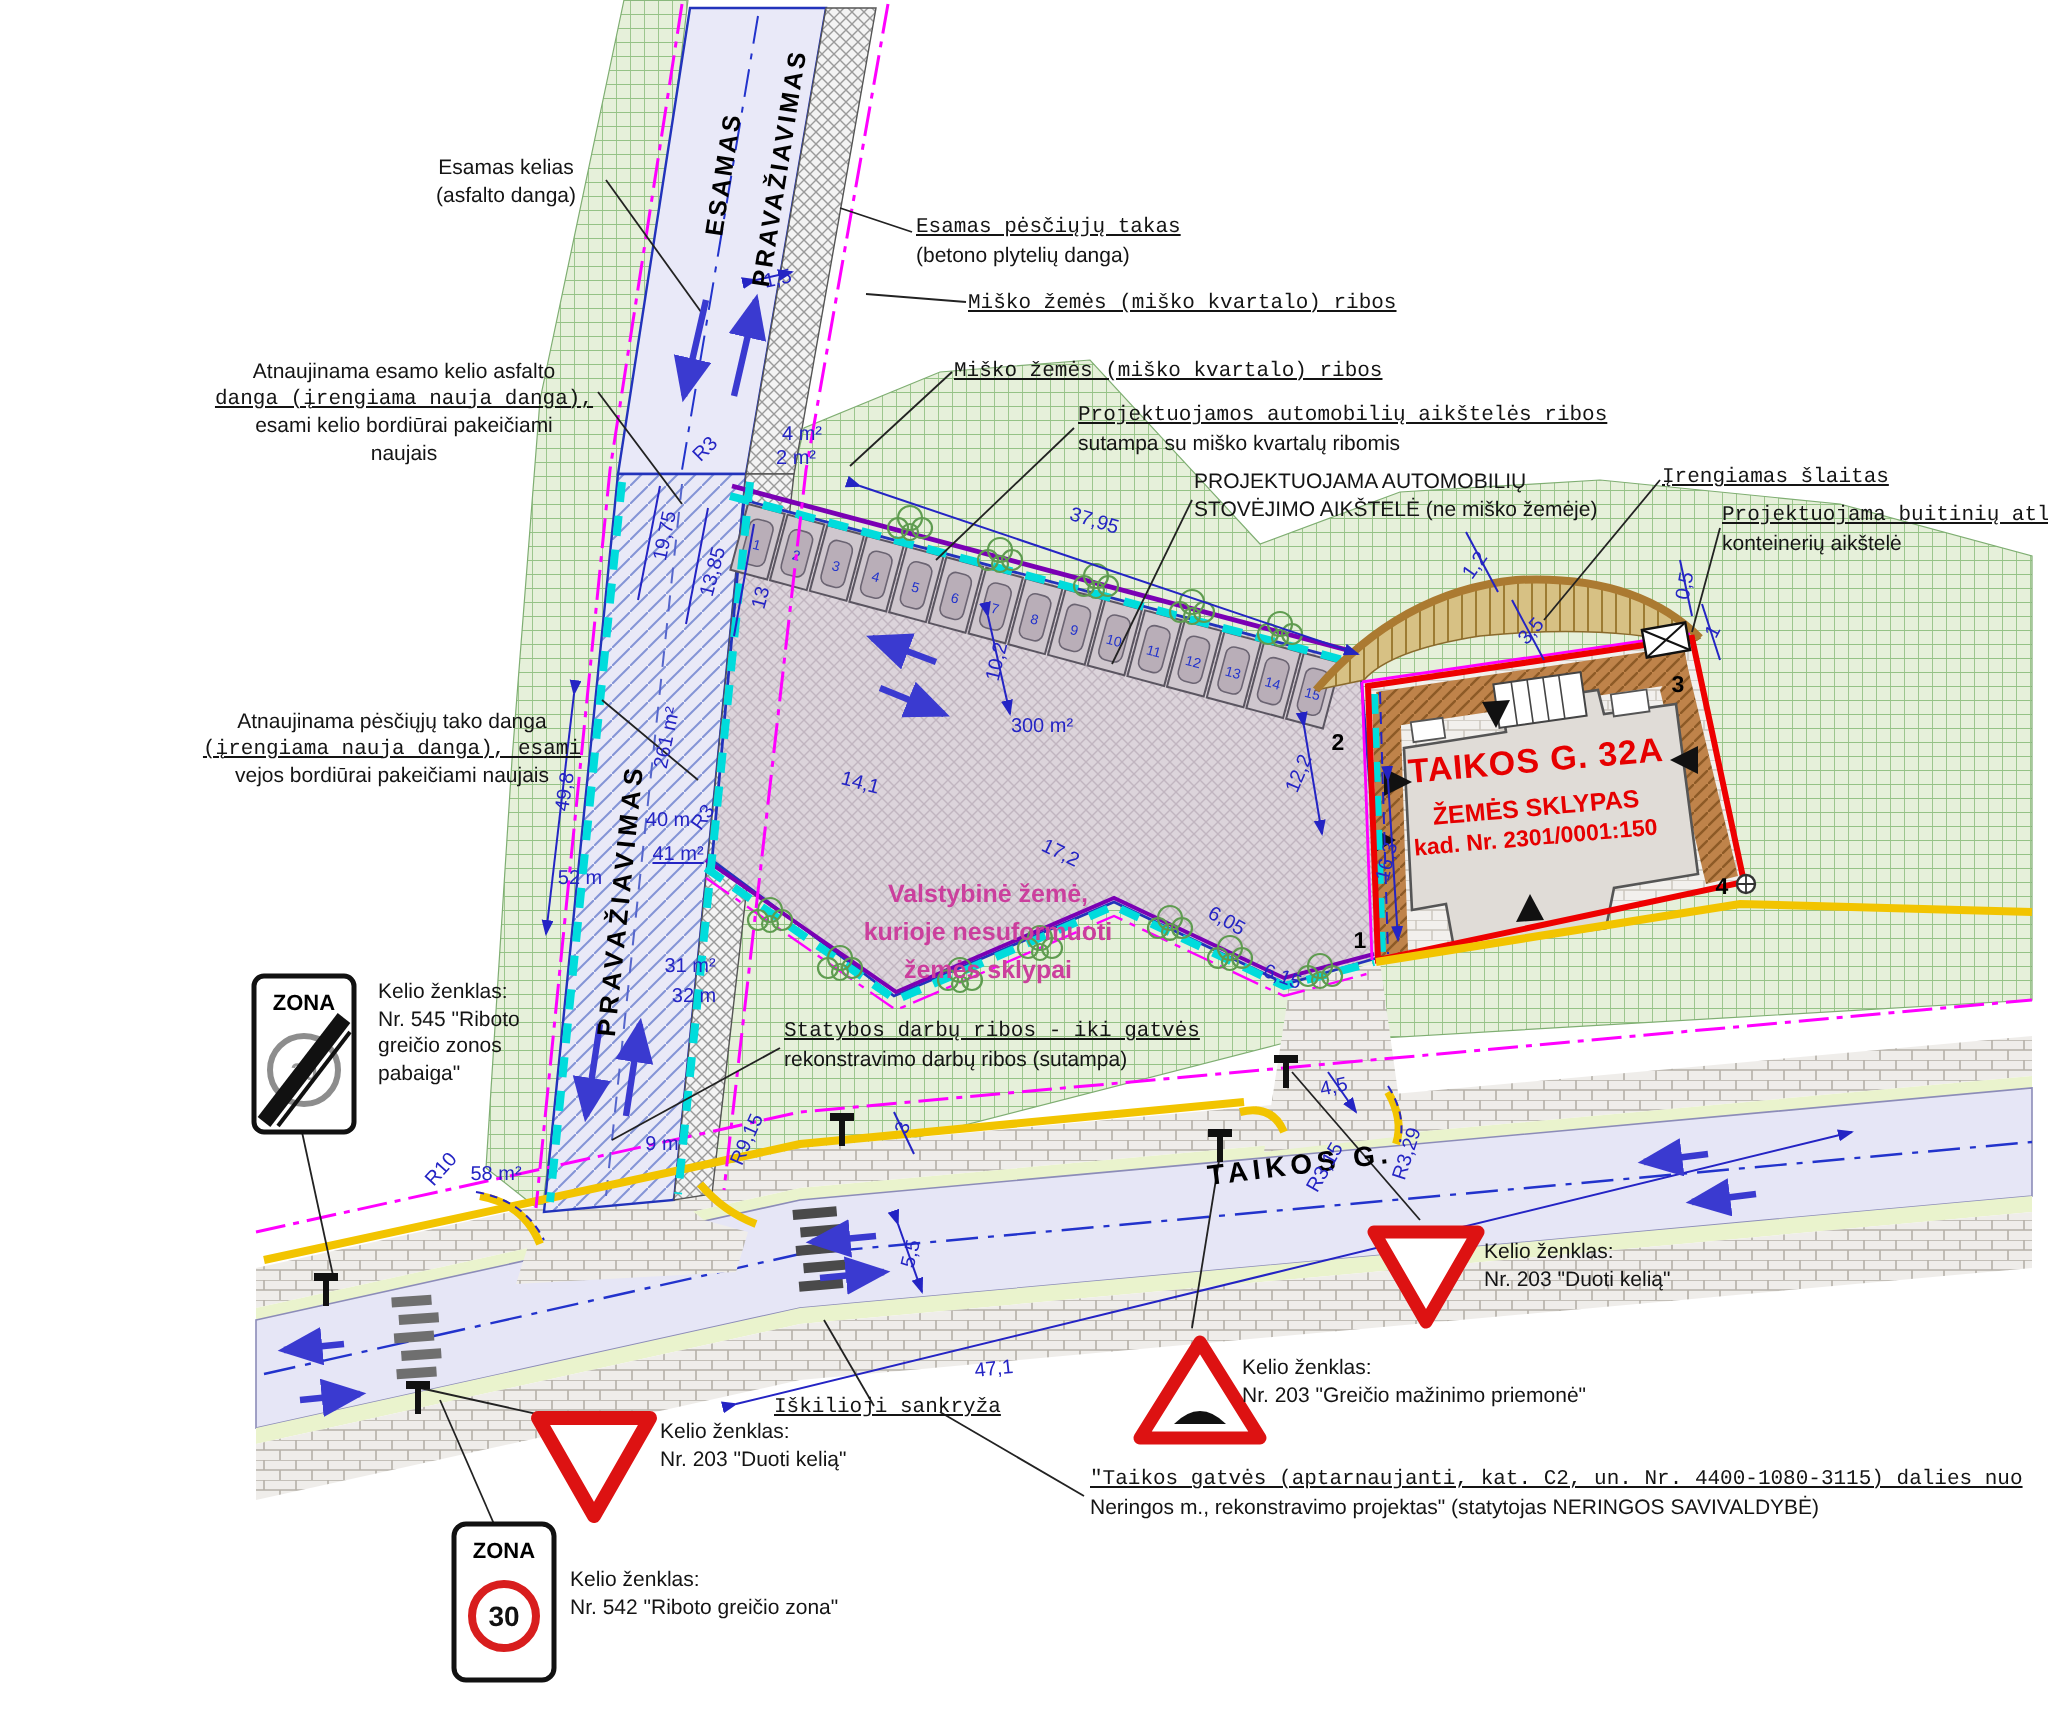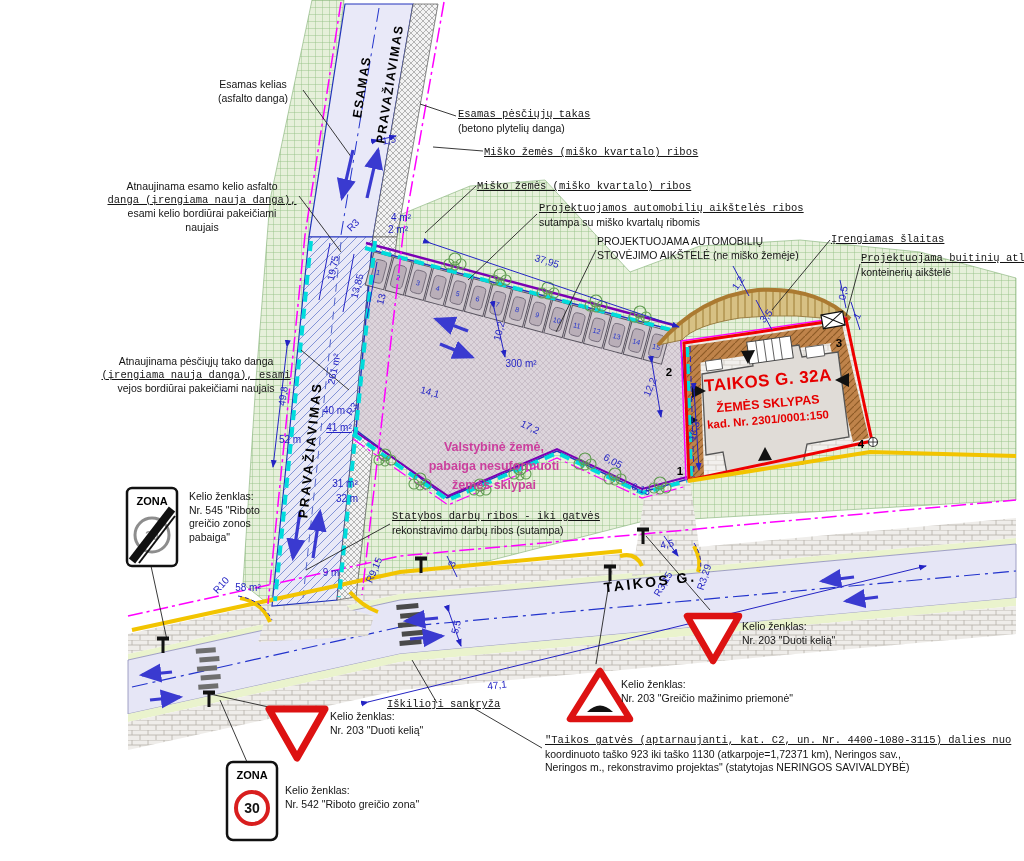--- a/index.html
+++ b/index.html
@@ -502,26 +502,25 @@
       <div class="lbl ann" style="left: 621px; top: 678px;">
         <div>Kelio ženklas:</div>
         <div>Nr. 203 "Greičio mažinimo priemonė"</div>
       </div>
       <div class="lbl ann" style="left: 742px; top: 620px;">
         <div>Kelio ženklas:</div>
         <div>Nr. 203 "Duoti kelią"</div>
       </div>
       <div class="lbl ann" style="left: 545px; top: 734px;">
         <div class="u">"Taikos gatvės (aptarnaujanti, kat. C2, un. Nr. 4400-1080-3115) dalies nuo</div>
-        <div>koordinuoto taško 923 iki taško 1130 (atkarpoje=1,72371 km), Neringos sav.,</div>
         <div>Neringos m., rekonstravimo projektas" (statytojas NERINGOS SAVIVALDYBĖ)</div>
       </div>
       <div class="lbl pink" style="left: 468px; top: 438px; transform: translateX(-50%); text-align: center; margin-left: 26px;">
         <div>Valstybinė žemė,</div>
-        <div>pabaiga nesuformuoti</div>
+        <div>kurioje nesuformuoti</div>
         <div>žemės sklypai</div>
       </div>
       <div class="lbl red1" style="left: 768px; top: 381px; transform: translate(-50%, -50%) rotate(-5deg); text-align: center;">
         <div>TAIKOS G. 32A</div>
       </div>
       <div class="lbl red2" style="left: 768px; top: 404px; transform: translate(-50%, -50%) rotate(-5deg); text-align: center;">
         <div>ŽEMĖS SKLYPAS</div>
       </div>
       <div class="lbl red3" style="left: 768px; top: 420px; transform: translate(-50%, -50%) rotate(-5deg); text-align: center;">
         <div>kad. Nr. 2301/0001:150</div>

